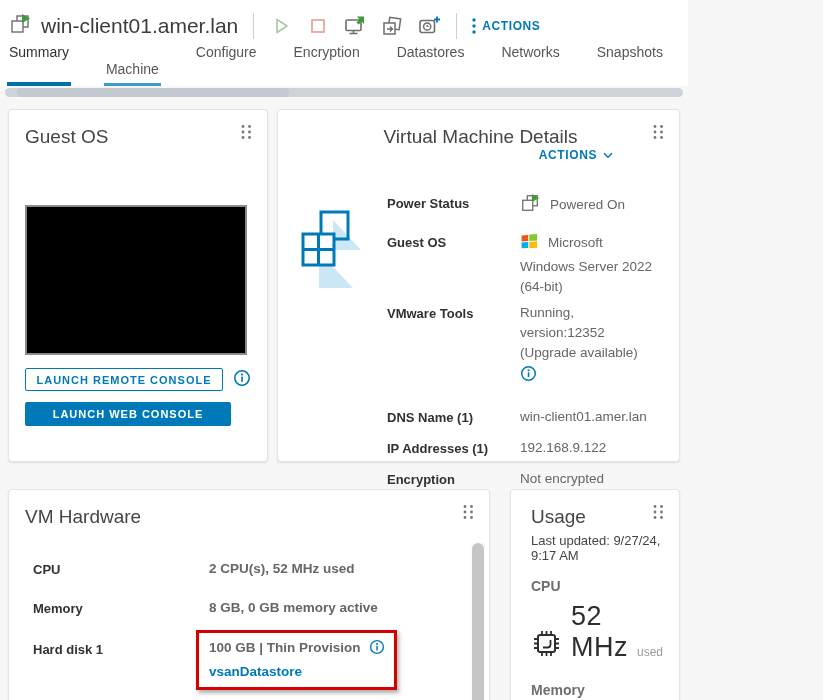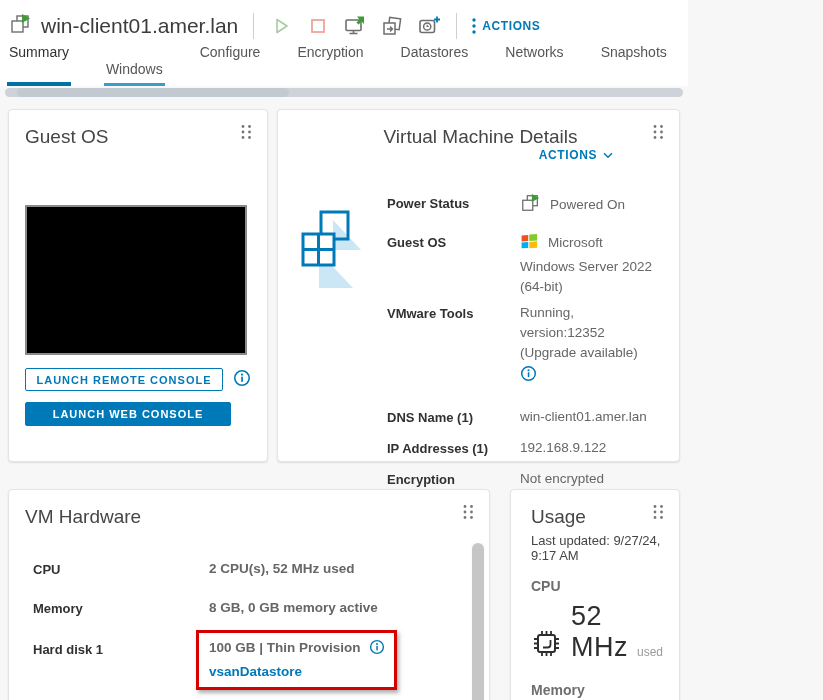--- a/index.html
+++ b/index.html
@@ -166,21 +166,21 @@
         <circle cx="2" cy="2" r="1.7" fill="#0079b8"></circle>
           <circle cx="2" cy="8" r="1.7" fill="#0079b8"></circle>
           <circle cx="2" cy="14" r="1.7" fill="#0079b8"></circle>
       </svg>
       <span>ACTIONS</span>
     </div>
   </div>
 
   <div class="tabbar">
     <div class="tab active">Summary</div>
-    <div class="tab hovered">Windows</div>
+    <div class="tab hovered">Machine</div>
     <div class="tab">Configure</div>
     <div class="tab">Encryption</div>
     <div class="tab">Datastores</div>
     <div class="tab">Networks</div>
     <div class="tab">Snapshots</div>
     <div class="tab">Updates</div>
   </div>
 
   <div class="content">
     <div class="hscroll">

